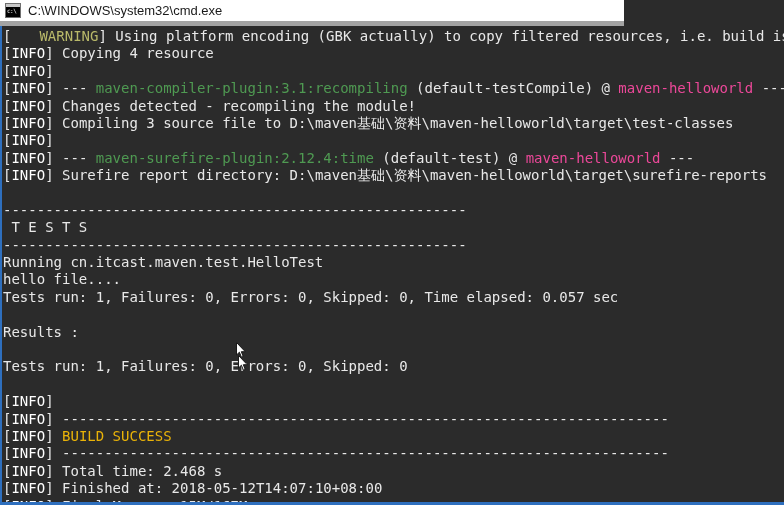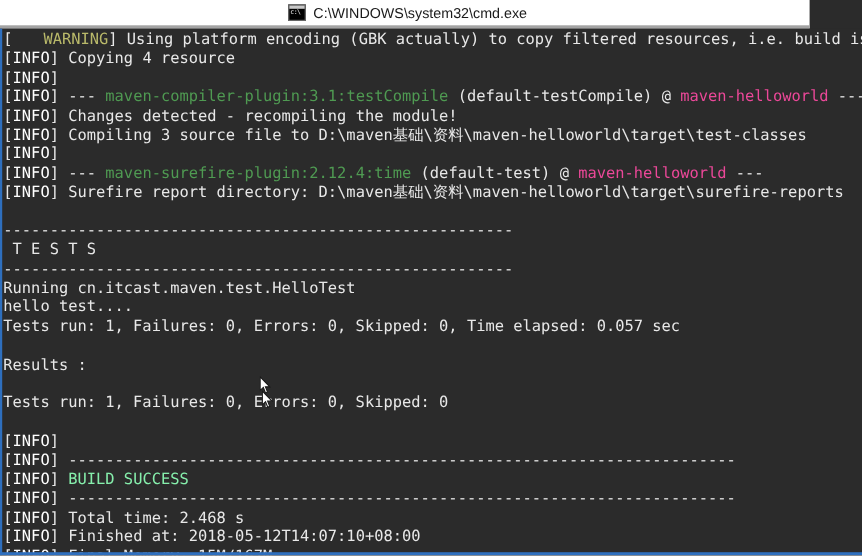--- a/index.html
+++ b/index.html
@@ -12,29 +12,28 @@
     width: 784px;
     height: 505px;
     overflow: hidden;
     background: #2b2b2b;
     font-family: "DejaVu Sans Mono", "Liberation Mono", monospace;
   }
   
   #titlebar {
     position: absolute;
     top: 0; left: 0;
-    width: 736px;
+    width: 624px;
     height: 26px;
     background: #ffffff;
     display: flex;
     align-items: center;
     box-sizing: border-box;
     padding-left: 5px;
-    border-bottom: 3px solid #a3a3a3;
-    justify-content: center;
+    border-bottom: 5px solid #a3a3a3;
   }
   #app-icon {
     width: 16px;
     height: 15px;
     flex: 0 0 auto;
     margin-right: 7px;
     background: #000000;
     border: 1px solid #707070;
     box-sizing: border-box;
     position: relative;
@@ -84,21 +83,21 @@
     white-space: pre;
     color: #e8e8e8;
     letter-spacing: 0px;
   }
   .seg { white-space: pre; }
   .c-white   { color: #e8e8e8; }
   .c-info    { color: #ffffff; }
   .c-warn    { color: #b9b96a; margin-left: 28px; }
   .c-green   { color: #4f9a52; }
   .c-cyan    { color: #ec4899; }
-  .c-brgreen { color: #86efac; }
+  .c-brgreen { color: #eab308; }
 
   
   #bottom-strip {
     position: absolute;
     left: 0;
     bottom: 0;
     width: 784px;
     height: 3px;
     background: #2e6fbe;
   }
@@ -121,32 +120,32 @@
       <span class="glyph">c:\</span>
     </span>
     <span id="title-text">C:\WINDOWS\system32\cmd.exe</span>
   </div>
 
   <div id="console">
     <div id="console-inner">
         <div class="line"><span class="seg c-white">[</span><span class="seg c-warn">WARNING</span><span class="seg c-white">]</span><span class="seg c-white"> Using platform encoding (GBK actually) to copy filtered resources, i.e. build is platfor</span></div>
         <div class="line"><span class="seg c-white">[</span><span class="seg c-info">INFO</span><span class="seg c-white">]</span><span class="seg c-white"> Copying 4 resource</span></div>
         <div class="line"><span class="seg c-white">[</span><span class="seg c-info">INFO</span><span class="seg c-white">]</span></div>
-        <div class="line"><span class="seg c-white">[</span><span class="seg c-info">INFO</span><span class="seg c-white">]</span><span class="seg c-white"> --- </span><span class="seg c-green">maven-compiler-plugin:3.1:testCompile</span><span class="seg c-white"> (default-testCompile) @ </span><span class="seg c-cyan">maven-helloworld</span><span class="seg c-white"> ---</span></div>
+        <div class="line"><span class="seg c-white">[</span><span class="seg c-info">INFO</span><span class="seg c-white">]</span><span class="seg c-white"> --- </span><span class="seg c-green">maven-compiler-plugin:3.1:recompiling</span><span class="seg c-white"> (default-testCompile) @ </span><span class="seg c-cyan">maven-helloworld</span><span class="seg c-white"> ---</span></div>
         <div class="line"><span class="seg c-white">[</span><span class="seg c-info">INFO</span><span class="seg c-white">]</span><span class="seg c-white"> Changes detected - recompiling the module!</span></div>
         <div class="line"><span class="seg c-white">[</span><span class="seg c-info">INFO</span><span class="seg c-white">]</span><span class="seg c-white"> Compiling 3 source file to D:\maven基础\资料\maven-helloworld\target\test-classes</span></div>
         <div class="line"><span class="seg c-white">[</span><span class="seg c-info">INFO</span><span class="seg c-white">]</span></div>
         <div class="line"><span class="seg c-white">[</span><span class="seg c-info">INFO</span><span class="seg c-white">]</span><span class="seg c-white"> --- </span><span class="seg c-green">maven-surefire-plugin:2.12.4:time</span><span class="seg c-white"> (default-test) @ </span><span class="seg c-cyan">maven-helloworld</span><span class="seg c-white"> ---</span></div>
         <div class="line"><span class="seg c-white">[</span><span class="seg c-info">INFO</span><span class="seg c-white">]</span><span class="seg c-white"> Surefire report directory: D:\maven基础\资料\maven-helloworld\target\surefire-reports</span></div>
         <div class="line"></div>
         <div class="line"><span class="seg c-white">-------------------------------------------------------</span></div>
         <div class="line"><span class="seg c-white"> T E S T S</span></div>
         <div class="line"><span class="seg c-white">-------------------------------------------------------</span></div>
         <div class="line"><span class="seg c-white">Running cn.itcast.maven.test.HelloTest</span></div>
-        <div class="line"><span class="seg c-white">hello test....</span></div>
+        <div class="line"><span class="seg c-white">hello file....</span></div>
         <div class="line"><span class="seg c-white">Tests run: 1, Failures: 0, Errors: 0, Skipped: 0, Time elapsed: 0.057 sec</span></div>
         <div class="line"></div>
         <div class="line"><span class="seg c-white">Results :</span></div>
         <div class="line"></div>
         <div class="line"><span class="seg c-white">Tests run: 1, Failures: 0, Errors: 0, Skipped: 0</span></div>
         <div class="line"></div>
         <div class="line"><span class="seg c-white">[</span><span class="seg c-info">INFO</span><span class="seg c-white">]</span></div>
         <div class="line"><span class="seg c-white">[</span><span class="seg c-info">INFO</span><span class="seg c-white">]</span><span class="seg c-white"> ------------------------------------------------------------------------</span></div>
         <div class="line"><span class="seg c-white">[</span><span class="seg c-info">INFO</span><span class="seg c-white">]</span><span class="seg c-brgreen"> BUILD SUCCESS</span></div>
         <div class="line"><span class="seg c-white">[</span><span class="seg c-info">INFO</span><span class="seg c-white">]</span><span class="seg c-white"> ------------------------------------------------------------------------</span></div>

